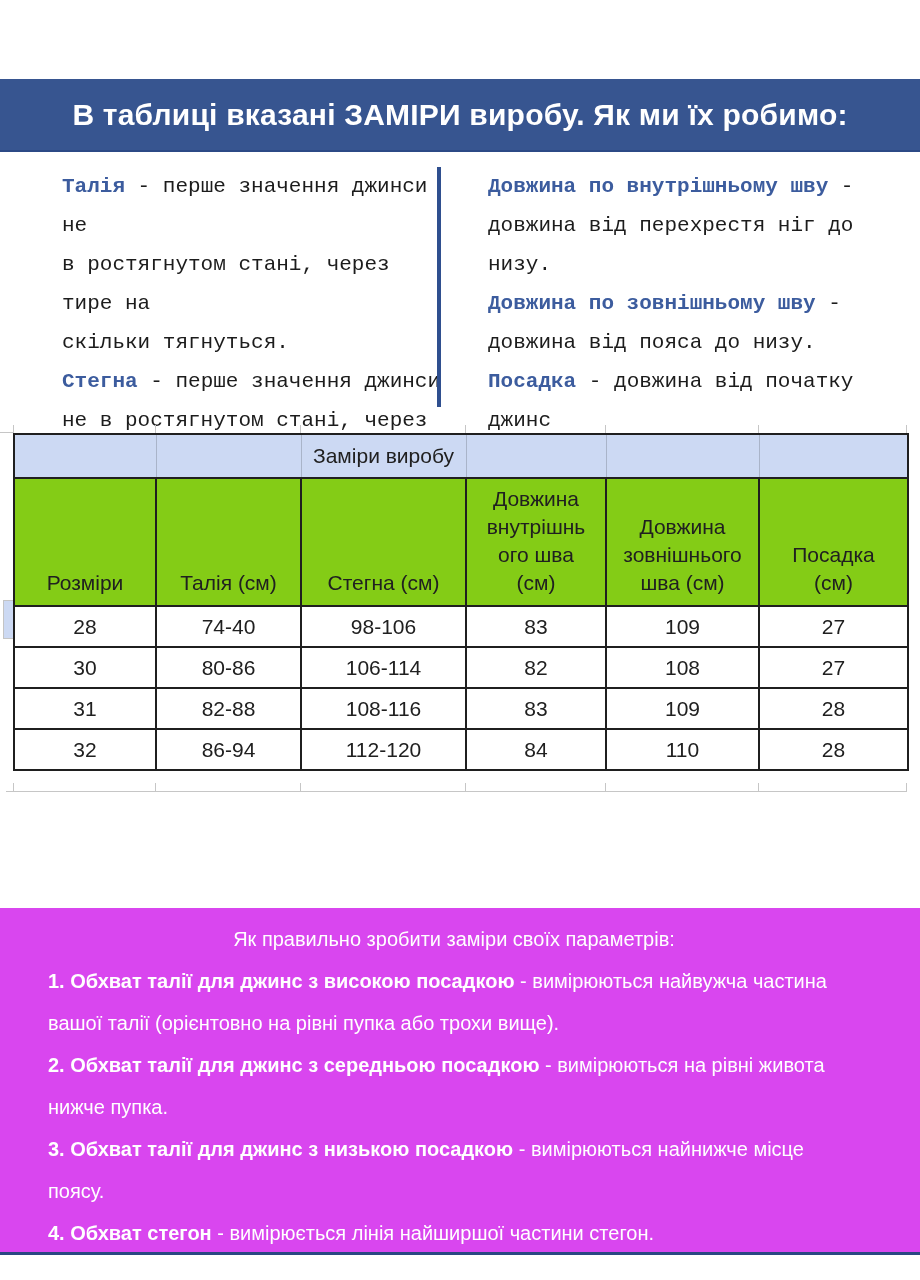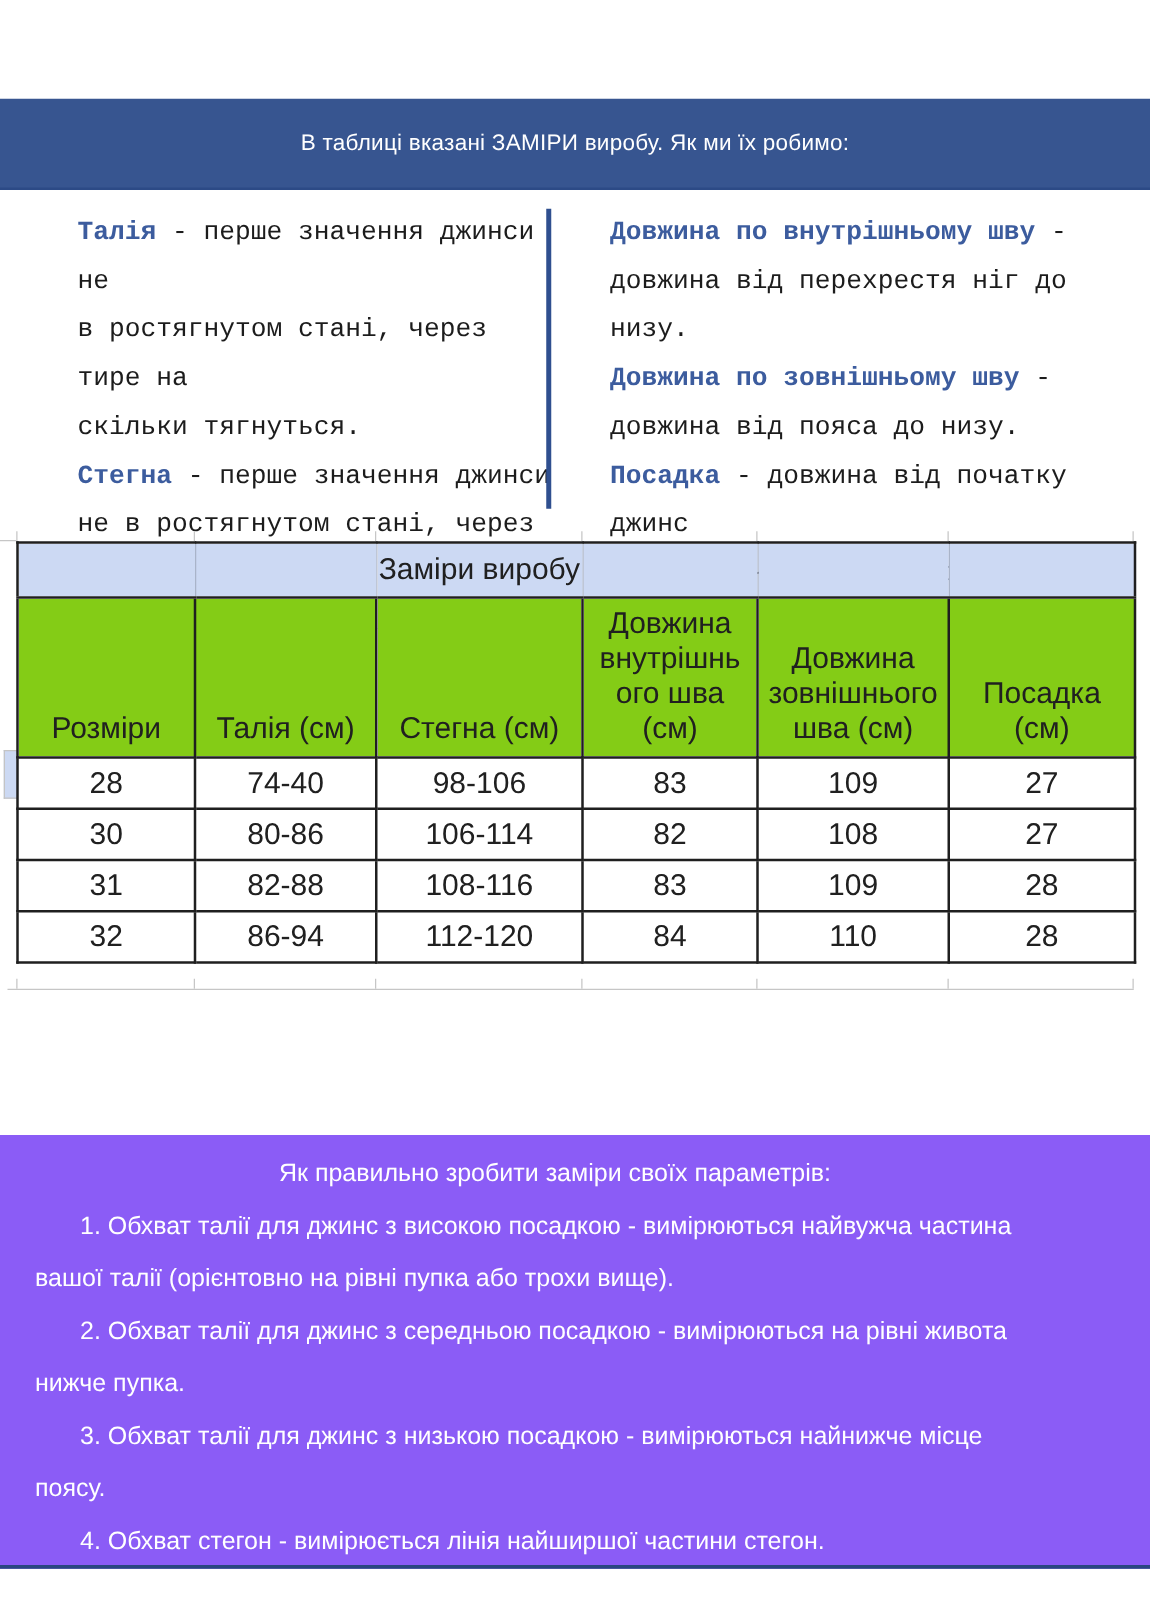--- a/index.html
+++ b/index.html
@@ -7,35 +7,35 @@
     position:relative; width:920px; height:1280px; background:#ffffff;
     font-family:"Liberation Sans", sans-serif; overflow:hidden;
   }
 
   
   .top-banner {
     position:absolute; left:0; top:79px; width:920px; height:71px;
     background:#375590; border-bottom:2px solid #2c4a86;
     display:flex; align-items:center; justify-content:center;
   }
-  .top-banner-title { color:#ffffff; font-size:18px; font-weight:normal; letter-spacing:0.2px; }
+  .top-banner-title { color:#ffffff; font-size:30px; font-weight:bold; letter-spacing:0.2px; }
 
   
   .def-col { position:absolute; font-size:21px; line-height:39px; color:#1c1c1c; }
   .def-left  { left:62px;  top:167px; width:382px; }
   .def-right { left:488px; top:167px; width:398px; }
   p.def { margin:0; white-space:pre-line;font-family:Liberation Mono, monospace; }
   .term { color:#3c5c9e; font-weight:bold; }
   .divider { position:absolute; left:437px; top:167px; width:4px; height:240px; background:#2f4f8f; }
 
   
   .size-table-wrap { position:absolute; left:13px; top:433px; }
   table.size-table {
     border-collapse:collapse; table-layout:fixed; width:894px;
-    font-size:24px; color:#202020; border:2px solid #1f1f1f;padding-left:40px;
+    font-size:21px; color:#202020; border:2px solid #1f1f1f;padding-left:40px;
   }
   table.size-table td { overflow:hidden; }
   tr.title-row td {
     height:40px; background:#ccd9f3; text-align:center; vertical-align:middle;
     border-top:1px solid #6f6f6f; border-bottom:2px solid #1f1f1f;
     border-right:1px solid #a9b4c9;
   }
   tr.head-row td {
     height:118px; background:#84cc16; text-align:center; vertical-align:bottom;
     padding:0 2px 8px 2px; line-height:28px; white-space:pre-line;
@@ -51,27 +51,27 @@
   .tick.v { width:1px; height:8px; }
   .tick.h { height:1px; }
   .sliver {
     position:absolute; left:3px; top:600px; width:10px; height:37px;
     background:#ccd9f3; border-left:1px solid #c4c4c4; border-top:1px solid #c4c4c4; border-bottom:1px solid #c4c4c4;
   }
 
   
   .guide {
     position:absolute; left:0; top:908px; width:920px; height:347px;
-    background:#8b5cf6; border-bottom:3px solid #2a4781;
-    box-sizing:border-box; padding:10px 60px 0 28px;
+    background:#d946ef; border-bottom:3px solid #2a4781;
+    box-sizing:border-box; padding:10px 60px 0 48px;
     color:#ffffff; font-size:20px; line-height:42px;
   }
   .guide-heading { margin:0; text-align:center; }
   .guide p.item { margin:0; white-space:pre-line; }
-  .guide b { font-weight:normal;margin-left:36px; }
+  .guide b { font-weight:bold; }
 </style>
 </head>
 <body>
 
 <div class="page">
 
   <div class="top-banner">
     <div class="top-banner-title">В таблиці вказані ЗАМІРИ виробу. Як ми їх робимо:</div>
   </div>
 

